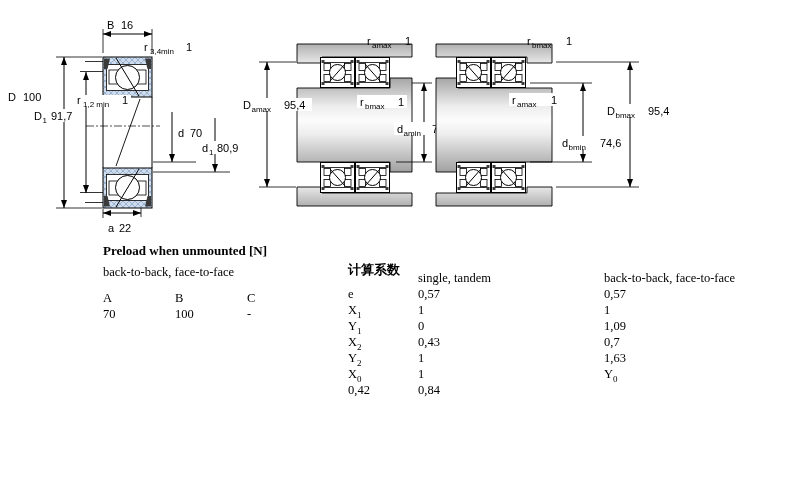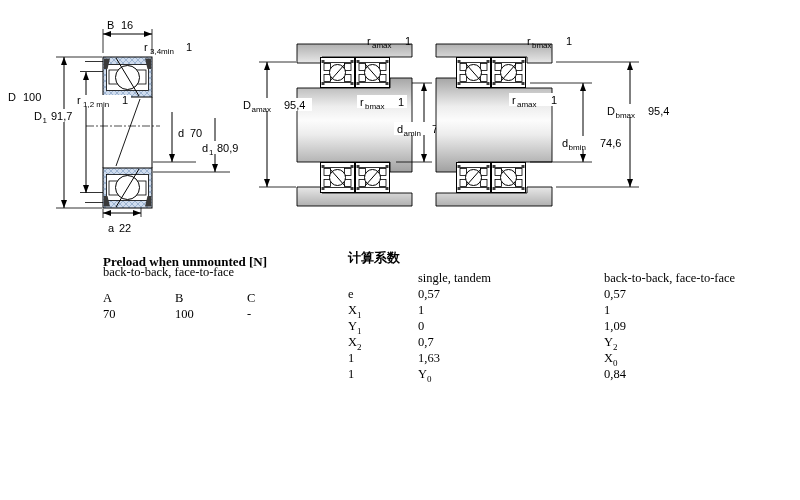--- a/index.html
+++ b/index.html
@@ -5,21 +5,21 @@
   html,body{margin:0;padding:0;background:#fff;}
   .page{position:relative;width:800px;height:500px;background:#ffffff;overflow:hidden;
         font-family:"Liberation Serif","DejaVu Serif",serif;color:#000;}
   .drawing-svg{position:absolute;left:0;top:0;}
   .drawing-svg text{font-family:"Liberation Sans","DejaVu Sans",sans-serif;fill:#000;font-size:11px;}
   .drawing-svg text.sub{font-size:8px;}
   .abs{position:absolute;}
   .pl-title{font-weight:bold;font-size:13px;}
   .pl-sub{font-size:12.5px;}
   .pl-grid{display:grid;grid-template-columns:72px 72px 46px;grid-auto-rows:16px;font-size:12.5px;}
-  .fx-title{font-weight:bold;font-size:13px;font-family:"Liberation Serif","DejaVu Serif",serif;}
+  .fx-title{font-weight:bold;font-size:13px;font-family:"Liberation Serif","DejaVu Serif",serif;margin-top:12px;}
   .fx-grid{display:grid;grid-template-columns:70px 186px 200px;grid-auto-rows:16px;font-size:12.5px;}
   .fx-grid sub{font-size:9px;}
   .cell{white-space:nowrap;}
 </style>
 </head>
 <body>
 
 <div class="page">
 
 <svg class="drawing-svg" width="800" height="245" viewBox="0 0 800 245">
@@ -227,21 +227,21 @@
     <text x="551" y="104">1</text>
     <text x="607" y="115">D</text>
     <text x="615.5" y="118" class="sub">bmax</text>
     <text x="648" y="115">95,4</text>
     <text x="562" y="147">d</text>
     <text x="568.5" y="150" class="sub">bmin</text>
     <text x="600" y="147">74,6</text>
   </g>
 </svg>
 
-<div class="abs pl-title" style="left:103px;top:254px;">Preload when unmounted [N]</div>
+<div class="abs pl-title" style="left:103px;top:243px;">Preload when unmounted [N]</div>
 <div class="abs pl-sub" style="left:103px;top:265px;">back-to-back, face-to-face</div>
 <div class="abs pl-grid" style="left:103px;top:291px;">
   <div class="cell">A</div>
   <div class="cell">B</div>
   <div class="cell">C</div>
   <div class="cell">70</div>
   <div class="cell">100</div>
   <div class="cell">-</div>
 </div>
 
@@ -257,26 +257,28 @@
 
   <div class="cell"><span>X</span><sub>1</sub></div>
   <div class="cell">1</div>
   <div class="cell">1</div>
 
   <div class="cell"><span>Y</span><sub>1</sub></div>
   <div class="cell">0</div>
   <div class="cell">1,09</div>
 
   <div class="cell"><span>X</span><sub>2</sub></div>
+  <div class="cell">0,43</div>
   <div class="cell">0,7</div>
 
   <div class="cell"><span>Y</span><sub>2</sub></div>
   <div class="cell">1</div>
   <div class="cell">1,63</div>
 
   <div class="cell"><span>X</span><sub>0</sub></div>
   <div class="cell">1</div>
 
   <div class="cell"><span>Y</span><sub>0</sub></div>
+  <div class="cell">0,42</div>
   <div class="cell">0,84</div>
 </div>
 
 </div>
 
 </body></html>

